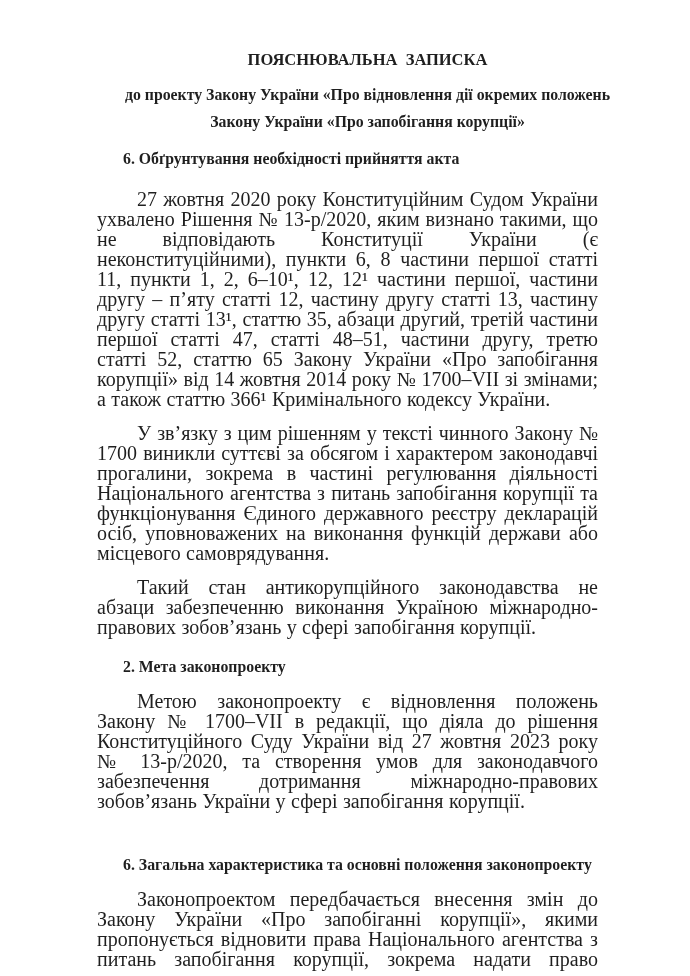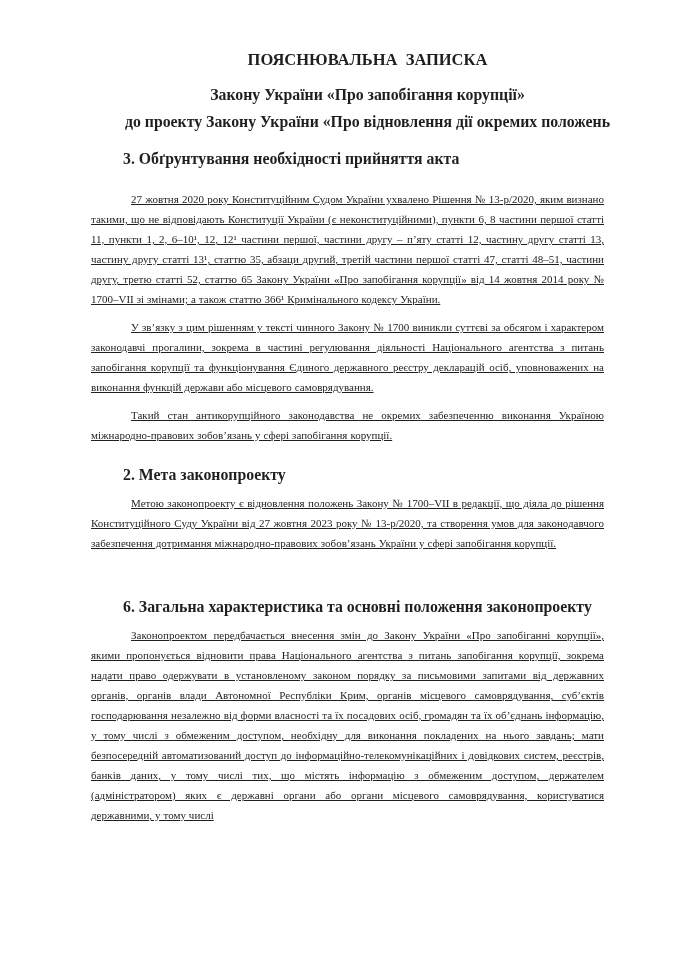--- a/index.html
+++ b/index.html
@@ -41,51 +41,50 @@
   }
   .section-heading {
     margin: 0;
     font-weight: bold;
     font-size: 15.8px;
     line-height: 20px;
     text-indent: 40px;
     text-align: left;
   }
   .body-para {
-    margin: 8px;
-    font-size: 11px;
+    margin: 14px;
+    font-size: 20px;
     line-height: 20px;
     text-align: justify;
     text-indent: 40px;
     word-spacing: 0.02em;
-    text-decoration: underline;
   }
   .mt-h1     { margin-top: 14px; } 
   .mt-blank1 { margin-top: 20px; } 
   .mt-blank2 { margin-top: 44px; } 
 </style>
 </head>
 <body>
 
 <div class="page">
 
   <div class="doc-title">ПОЯСНЮВАЛЬНА  ЗАПИСКА</div>
 
   <div class="doc-subtitle">
+    <div>до проекту Закону України «Про відновлення дії окремих положень</div>
     <div>Закону України «Про запобігання корупції»</div>
-    <div>до проекту Закону України «Про відновлення дії окремих положень</div>
   </div>
 
-  <div class="section-heading mt-h1">3. Обґрунтування необхідності прийняття акта</div>
+  <div class="section-heading mt-h1">6. Обґрунтування необхідності прийняття акта</div>
 
   <p class="body-para mt-blank1">27 жовтня 2020 року Конституційним Судом України ухвалено Рішення № 13-р/2020, яким визнано такими, що не відповідають Конституції України (є неконституційними), пункти 6, 8 частини першої статті 11, пункти 1, 2, 6–10¹, 12, 12¹ частини першої, частини другу – п’яту статті 12, частину другу статті 13, частину другу статті 13¹, статтю 35, абзаци другий, третій частини першої статті 47, статті 48–51, частини другу, третю статті 52, статтю 65 Закону України «Про запобігання корупції» від 14 жовтня 2014 року № 1700–VII зі змінами; а також статтю 366¹ Кримінального кодексу України.</p>
 
   <p class="body-para">У зв’язку з цим рішенням у тексті чинного Закону № 1700 виникли суттєві за обсягом і характером законодавчі прогалини, зокрема в частині регулювання діяльності Національного агентства з питань запобігання корупції та функціонування Єдиного державного реєстру декларацій осіб, уповноважених на виконання функцій держави або місцевого самоврядування.</p>
 
-  <p class="body-para">Такий стан антикорупційного законодавства не окремих забезпеченню виконання Україною міжнародно-правових зобов’язань у сфері запобігання корупції.</p>
+  <p class="body-para">Такий стан антикорупційного законодавства не абзаци забезпеченню виконання Україною міжнародно-правових зобов’язань у сфері запобігання корупції.</p>
 
   <div class="section-heading mt-blank1">2. Мета законопроекту</div>
 
   <p class="body-para">Метою законопроекту є відновлення положень Закону № 1700–VII в редакції, що діяла до рішення Конституційного Суду України від 27 жовтня 2023 року № 13-р/2020, та створення умов для законодавчого забезпечення дотримання міжнародно-правових зобов’язань України у сфері запобігання корупції.</p>
 
   <div class="section-heading mt-blank2">6. Загальна характеристика та основні положення законопроекту</div>
 
   <p class="body-para">Законопроектом передбачається внесення змін до Закону України «Про запобіганні корупції», якими пропонується відновити права Національного агентства з питань запобігання корупції, зокрема надати право одержувати в установленому законом порядку за письмовими запитами від державних органів, органів влади Автономної Республіки Крим, органів місцевого самоврядування, суб’єктів господарювання незалежно від форми власності та їх посадових осіб, громадян та їх об’єднань інформацію, у тому числі з обмеженим доступом, необхідну для виконання покладених на нього завдань; мати безпосередній автоматизований доступ до інформаційно-телекомунікаційних і довідкових систем, реєстрів, банків даних, у тому числі тих, що містять інформацію з обмеженим доступом, держателем (адміністратором) яких є державні органи або органи місцевого самоврядування, користуватися державними, у тому числі</p>
 
 </div>

